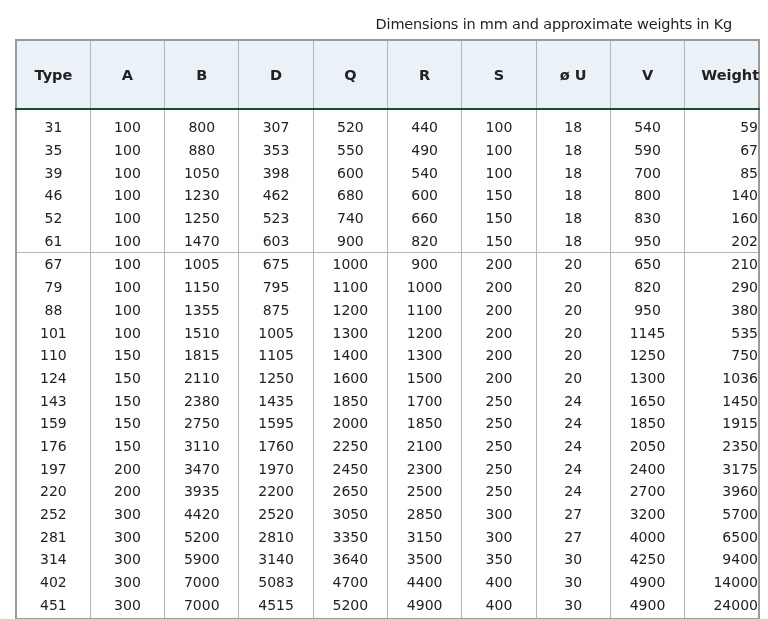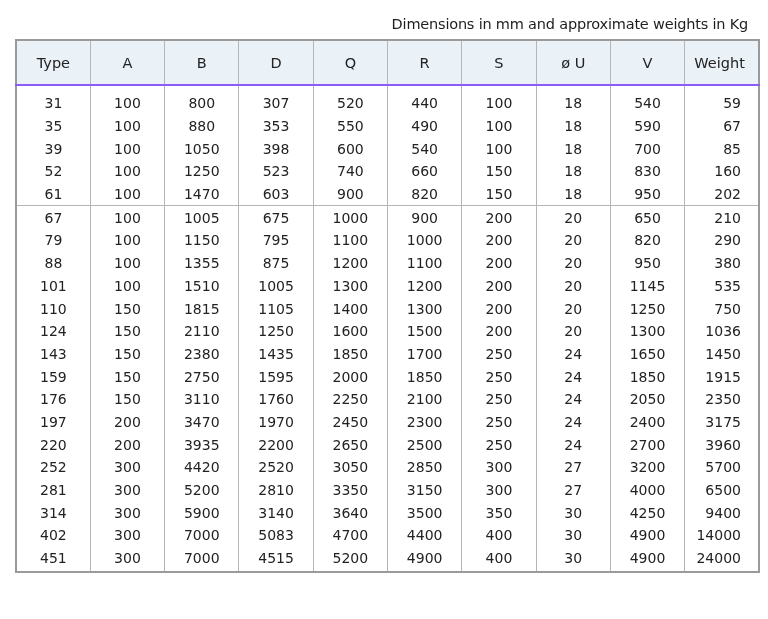--- a/index.html
+++ b/index.html
@@ -1,32 +1,32 @@
 <!DOCTYPE html>
 <html><head>
 <meta charset="utf-8">
 <style>
   html, body { margin: 0; padding: 0; background: #ffffff; }
   body { width: 768px; height: 619px; position: relative; overflow: hidden;
          font-family: "DejaVu Sans", "Liberation Sans", sans-serif; color: #222; }
-  .caption { position: absolute; top: 16px; right: 20px; font-size: 14.5px; color: #1e1e1e;
+  .caption { position: absolute; top: 16px; right: 36px; font-size: 14.5px; color: #1e1e1e;
              letter-spacing: -0.2px; }
   table.dims { position: absolute; left: 15px; top: 39px; width: 743px;
                border-collapse: collapse; table-layout: fixed;
                border: 2px solid #9a9a9a; }
   table.dims col.c { width: 74.3px; }
-  thead th { background: #eaf1f7; height: 35px; font-weight: normal; font-size: 14.5px;
-             color: #222; border-left: 1px solid #b5b5b5; border-bottom: 2px solid #8b5cf6;
-             padding: 4px; text-align: center; vertical-align: middle; }
+  thead th { background: #eaf1f7; height: 35px; font-weight: bold; font-size: 14.5px;
+             color: #222; border-left: 1px solid #b5b5b5; border-bottom: 2px solid #14532d;
+             padding: 16px; text-align: center; vertical-align: middle; }
   thead th:first-child { border-left: none; }
   thead th.w { text-align: center; padding-right: 8px; }
   tbody td { font-size: 14px; height: 22.7px; padding: 0; text-align: center;
              border-left: 1px solid #b5b5b5; color: #222; vertical-align: middle; }
   tbody td:first-child { border-left: none; }
-  tbody td.w { text-align: right; padding-right: 17px; }
+  tbody td.w { text-align: right; }
   tr.spacer td { height: 6px; }
   tr.grp-start td { border-top: 1px solid #b5b5b5; }
   tr.last td { padding-bottom: 2px; }
 </style>
 </head>
 <body>
 
 <div class="caption">Dimensions in mm and approximate weights in Kg</div>
 
 <table class="dims">
@@ -99,20 +99,32 @@
         <td>1050</td>
         <td>398</td>
         <td>600</td>
         <td>540</td>
         <td>100</td>
         <td>18</td>
         <td>700</td>
         <td class="w">85</td>
       </tr>
       <tr>
+        <td>46</td>
+        <td>100</td>
+        <td>1230</td>
+        <td>462</td>
+        <td>680</td>
+        <td>600</td>
+        <td>150</td>
+        <td>18</td>
+        <td>800</td>
+        <td class="w">140</td>
+      </tr>
+      <tr>
         <td>52</td>
         <td>100</td>
         <td>1250</td>
         <td>523</td>
         <td>740</td>
         <td>660</td>
         <td>150</td>
         <td>18</td>
         <td>830</td>
         <td class="w">160</td>

